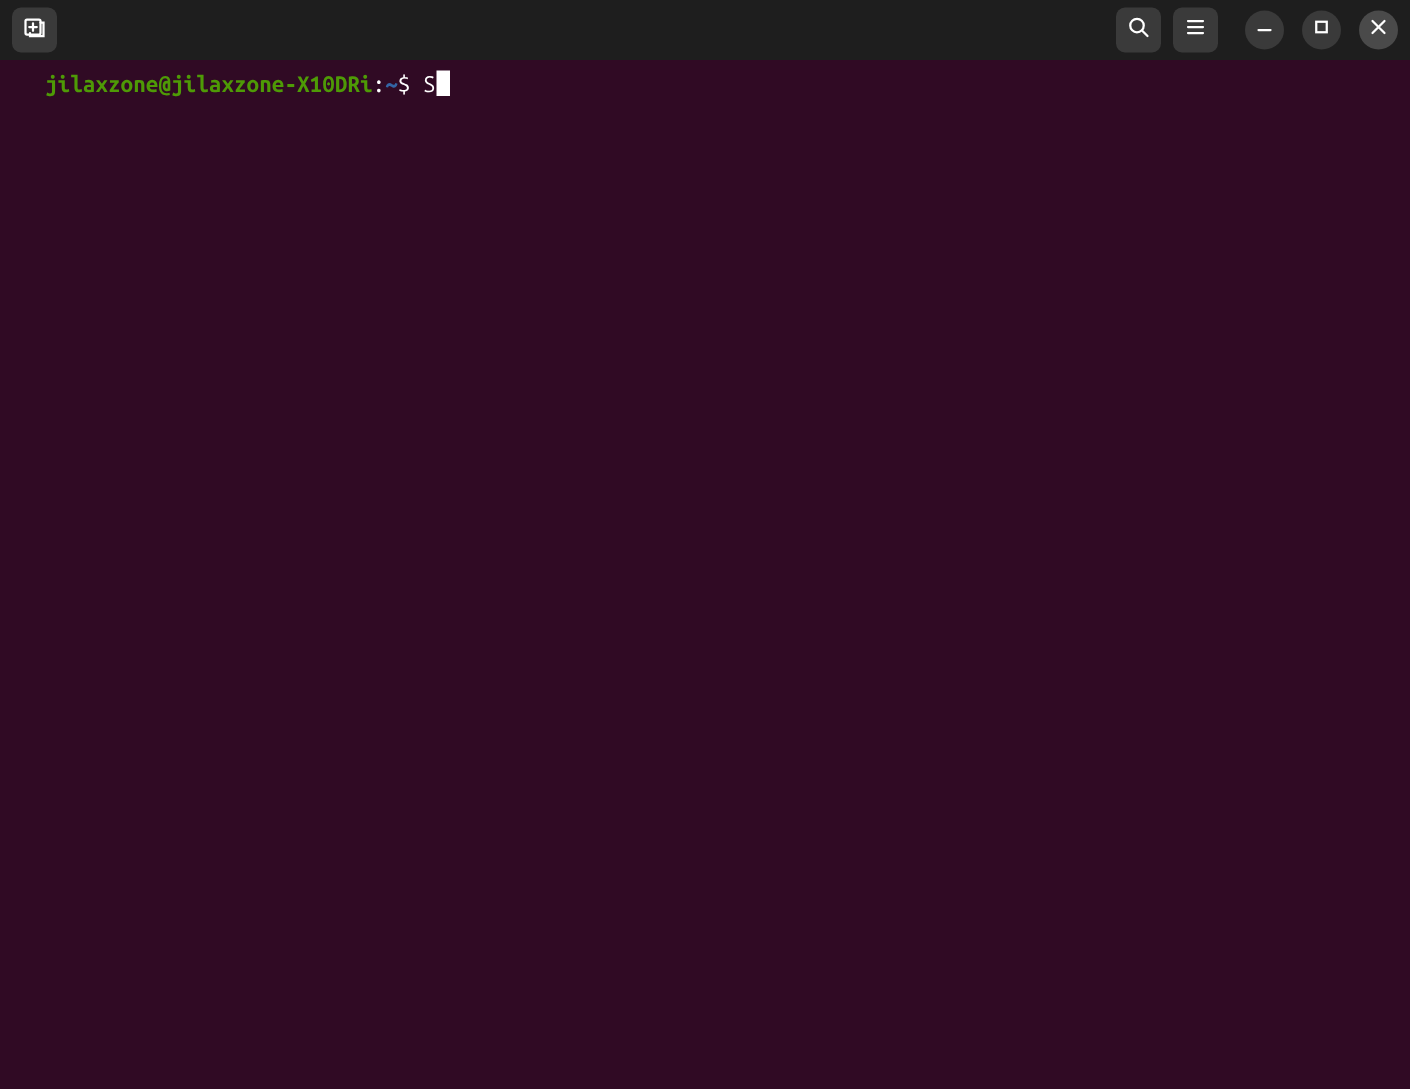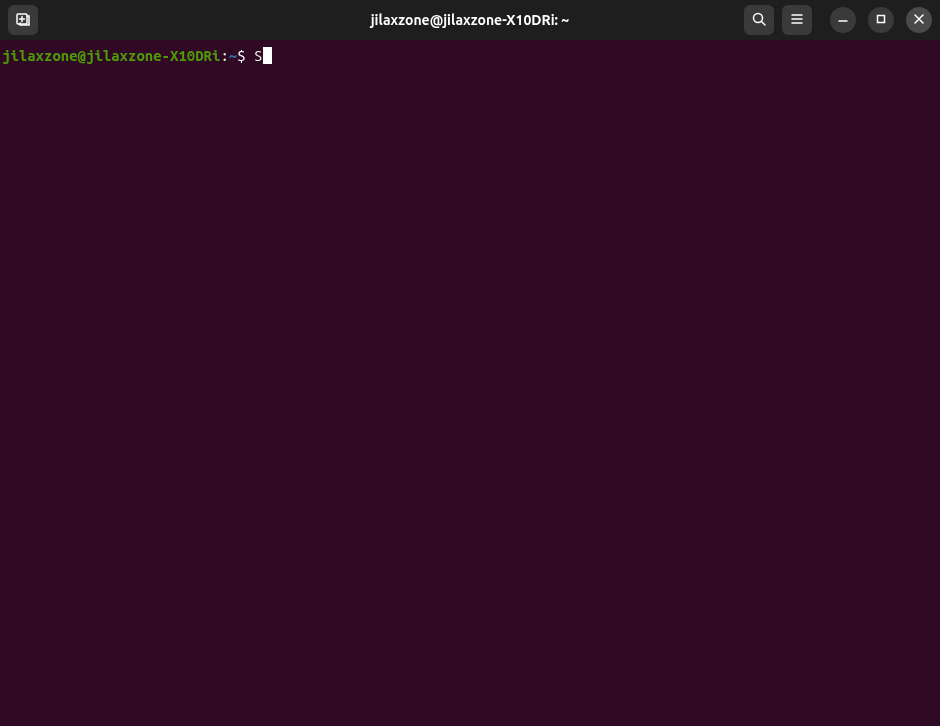--- a/index.html
+++ b/index.html
@@ -67,20 +67,21 @@
     .window-controls {
       display: flex;
       gap: 12px;
       margin-left: 10px;
     }
     .terminal-body {
       padding: 6px 2px;
       font-size: 15px;
       line-height: 1.3;
       color: #ffffff;
+      margin-left: 28px;
     }
     .prompt-line {
       white-space: pre;
     }
     .user-host {
       color: #4e9a06;
       font-weight: bold;
     }
     .colon {
       color: #ffffff;
@@ -113,21 +114,20 @@
       <span>
         <svg viewBox="0 0 16 16" fill="none" stroke="#ffffff" stroke-width="1.5">
           <rect x="2" y="3" width="10" height="10" rx="1"></rect>
           <path d="M12 5 h2 v9 h-9 v-2" stroke-linecap="round"></path>
           <path d="M7 5.5 v5 M4.5 8 h5" stroke-linecap="round"></path>
         </svg>
       </span>
     </div>
   </div>
 
-  <div class="titlebar-center">jilaxzone@jilaxzone-X10DRi: ~</div>
 
   <div class="titlebar-right">
     <div class="tb-btn">
       <span>
         <svg viewBox="0 0 16 16" fill="none" stroke="#ffffff" stroke-width="1.5">
           <circle cx="7" cy="7" r="4.5"></circle>
           <path d="M10.5 10.5 L14 14" stroke-linecap="round"></path>
         </svg>
       </span>
     </div>

